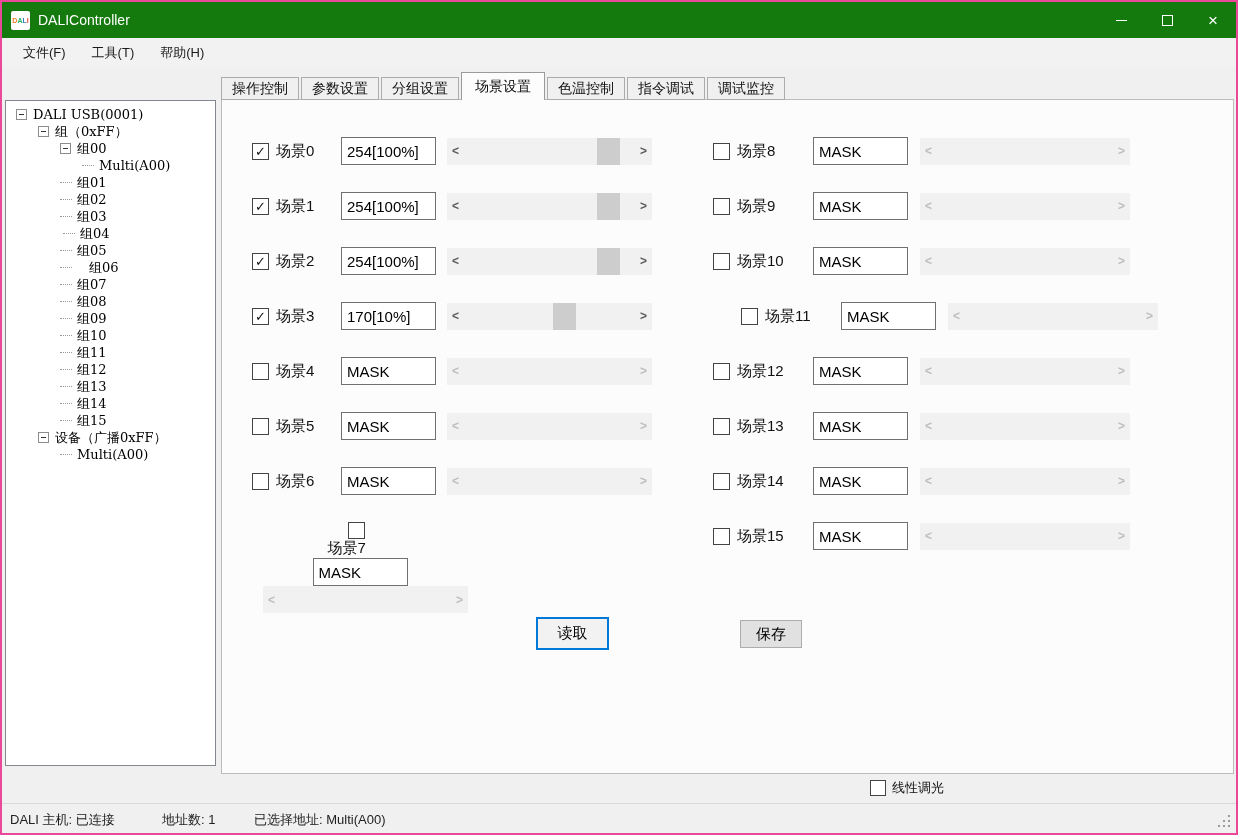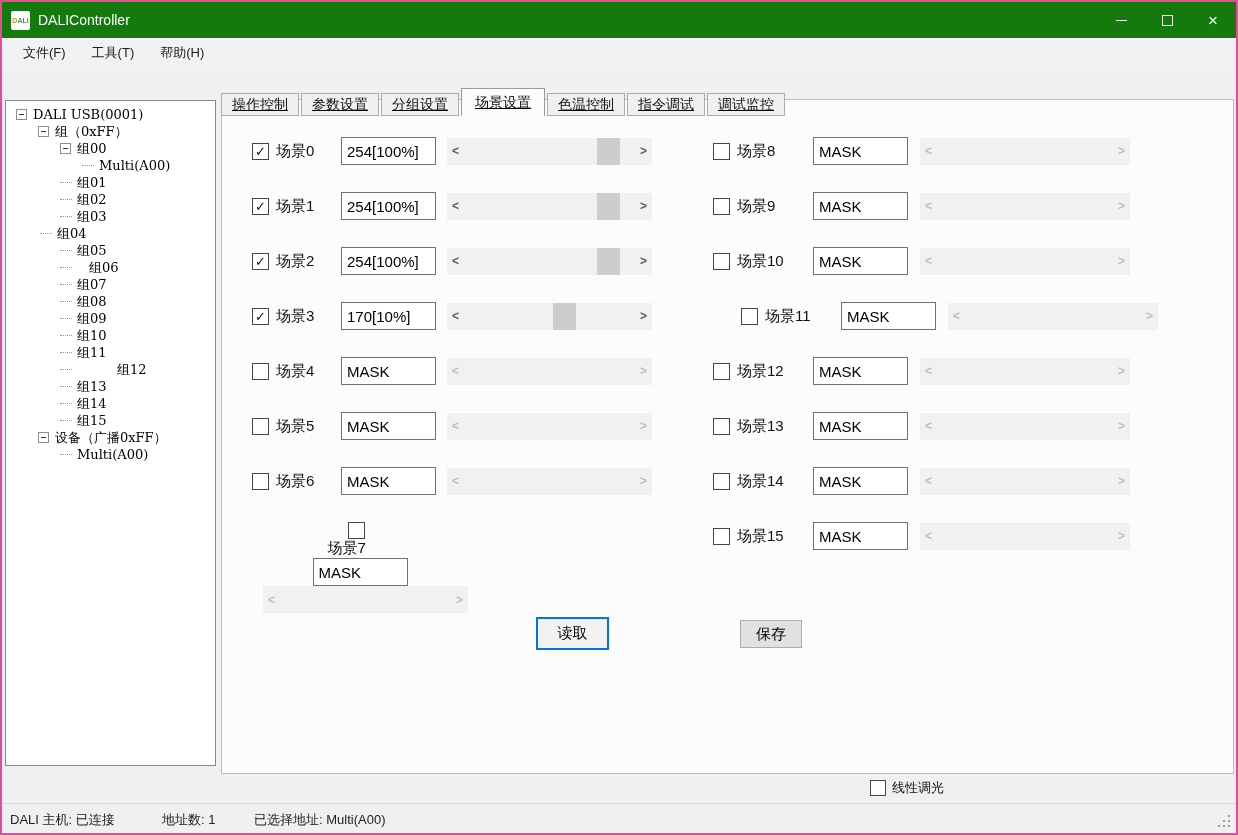--- a/index.html
+++ b/index.html
@@ -25,21 +25,21 @@
   .app-body{position:relative;height:765px;background:#f0f0f0;}
   
   .tree{position:absolute;left:3px;top:32px;width:211px;height:666px;background:#fff;border:1px solid #828790;
         overflow:hidden;font-family:"DejaVu Serif","Liberation Serif",serif;font-size:13px;color:#000;padding-top:5px;}
   .tree-row{height:17px;display:flex;align-items:center;white-space:nowrap;text-align:center;}
   .expander{width:11px;height:11px;border:1px solid #8c8c8c;background:#fff;margin-right:6px;flex:none;
             display:flex;align-items:center;justify-content:center;}
   .expander::after{content:"";width:5px;height:1px;background:#333;}
   .leaf-dash{width:12px;border-top:1px dotted #999;margin-right:5px;flex:none;}
   
-  .tabstrip{position:absolute;left:219px;top:20px;height:28px;display:flex;align-items:flex-end;z-index:3;text-decoration:underline;}
+  .tabstrip{position:absolute;left:219px;top:4px;height:28px;display:flex;align-items:flex-end;z-index:3;}
   .tab{height:23px;line-height:21px;padding:0 10px;background:#f0f0f0;border:1px solid #acacac;margin-right:2px;
        font-size:14px;color:#111;white-space:nowrap;}
   .tab.active{height:28px;line-height:26px;background:#fcfcfc;padding:0 13px;border-color:#9a9a9a;border-bottom:none;}
   
   .panel{position:absolute;left:219px;top:31px;width:1013px;height:675px;background:#fcfcfc;border:1px solid #bcbcbc;z-index:1;}
   .scene-row{position:absolute;height:28px;display:flex;align-items:center;}
   .cb{width:17px;height:17px;border:1px solid #444;background:#fff;flex:none;margin-right:7px;
       display:flex;align-items:center;justify-content:center;font-size:13px;color:#111;}
   .scene-label{font-size:15px;color:#111;flex:none;}
   .scene-label.left{width:65px;} .scene-label.right{width:76px;}
@@ -122,21 +122,21 @@
           <span>组01</span>
         </div>
         <div class="tree-row" style="padding-left: 54px;">
           <span class="leaf-dash"></span>
           <span>组02</span>
         </div>
         <div class="tree-row" style="padding-left: 54px;">
           <span class="leaf-dash"></span>
           <span>组03</span>
         </div>
-        <div class="tree-row" style="padding-left: 34px;">
+        <div class="tree-row" style="padding-left: 44px; margin-left: 13px;">
           <span class="leaf-dash"></span>
           <span>组04</span>
         </div>
         <div class="tree-row" style="padding-left: 54px;">
           <span class="leaf-dash"></span>
           <span>组05</span>
         </div>
         <div class="tree-row" style="padding-left: 54px; gap: 12px;">
           <span class="leaf-dash"></span>
           <span>组06</span>
@@ -154,21 +154,21 @@
           <span>组09</span>
         </div>
         <div class="tree-row" style="padding-left: 54px;">
           <span class="leaf-dash"></span>
           <span>组10</span>
         </div>
         <div class="tree-row" style="padding-left: 54px;">
           <span class="leaf-dash"></span>
           <span>组11</span>
         </div>
-        <div class="tree-row" style="padding-left: 54px; gap: 40px;">
+        <div class="tree-row" style="padding-left: 54px;">
           <span class="leaf-dash"></span>
           <span>组12</span>
         </div>
         <div class="tree-row" style="padding-left: 54px;">
           <span class="leaf-dash"></span>
           <span>组13</span>
         </div>
         <div class="tree-row" style="padding-left: 54px;">
           <span class="leaf-dash"></span>
           <span>组14</span>

